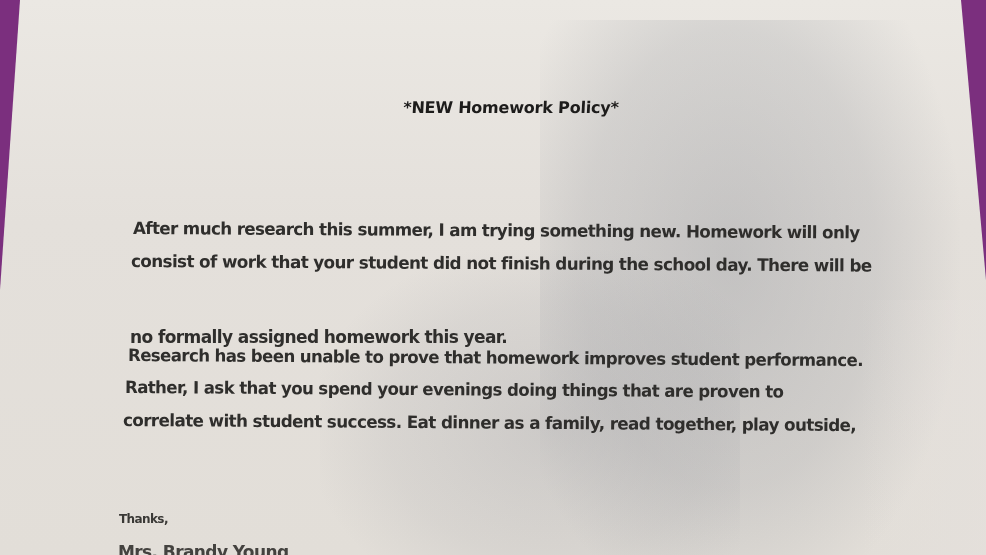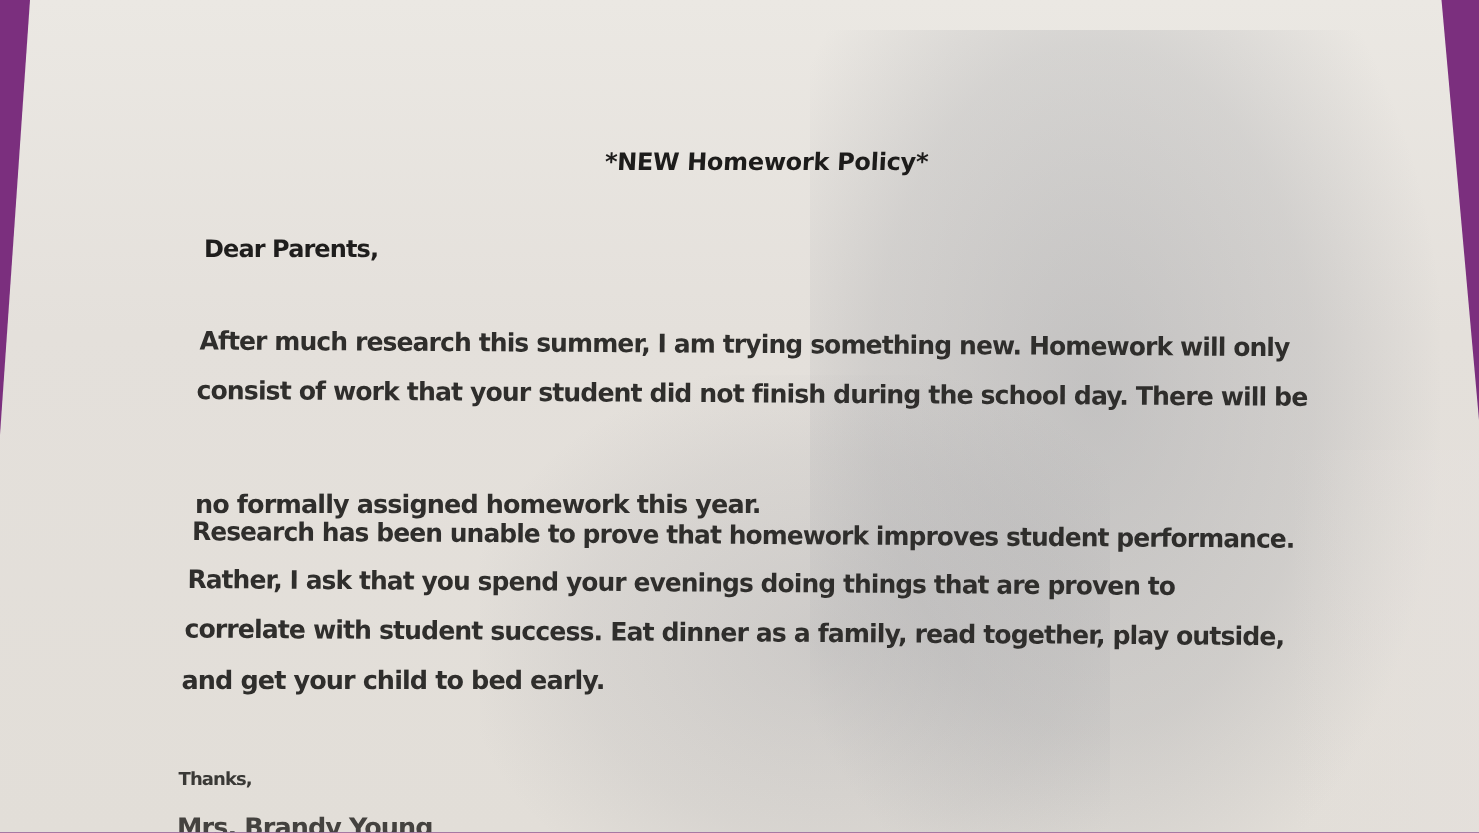--- a/index.html
+++ b/index.html
@@ -93,28 +93,26 @@
 
 <div class="stage">
   <div class="paper">
     <div class="shadow s1"></div>
     <div class="shadow s2"></div>
     <div class="shadow s3"></div>
 
     <div class="sheet-text">
       <div class="title">*NEW Homework Policy*</div>
 
-      <div class="line greeting">Dear Parents,</div>
 
       <div class="line" style="left:133px; top:218px; transform: rotate(0.35deg) scaleX(0.98);">After much research this summer, I am trying something new. Homework will only</div>
       <div class="line" style="left:131px; top:251px; transform: rotate(0.35deg) scaleX(0.985);">consist of work that your student did not finish during the school day. There will be</div>
       <div class="line" style="left:130px; top:284px;margin-top:43px;">no formally assigned homework this year.</div>
 
       <div class="line" style="left:128px; top:345px; transform: rotate(0.4deg) scaleX(0.975);">Research has been unable to prove that homework improves student performance.</div>
       <div class="line" style="left:125px; top:377px; transform: rotate(0.4deg) scaleX(0.975);">Rather, I ask that you spend your evenings doing things that are proven to</div>
       <div class="line" style="left:123px; top:410px; transform: rotate(0.4deg) scaleX(0.985);">correlate with student success. Eat dinner as a family, read together, play outside,</div>
-      <div class="line" style="left:121px; top:444px;">and get your child to bed early.</div>
 
       <div class="line closing">Thanks,</div>
       <div class="line signature">Mrs. Brandy Young</div>
     </div>
   </div>
 </div>
 
 </body></html>

